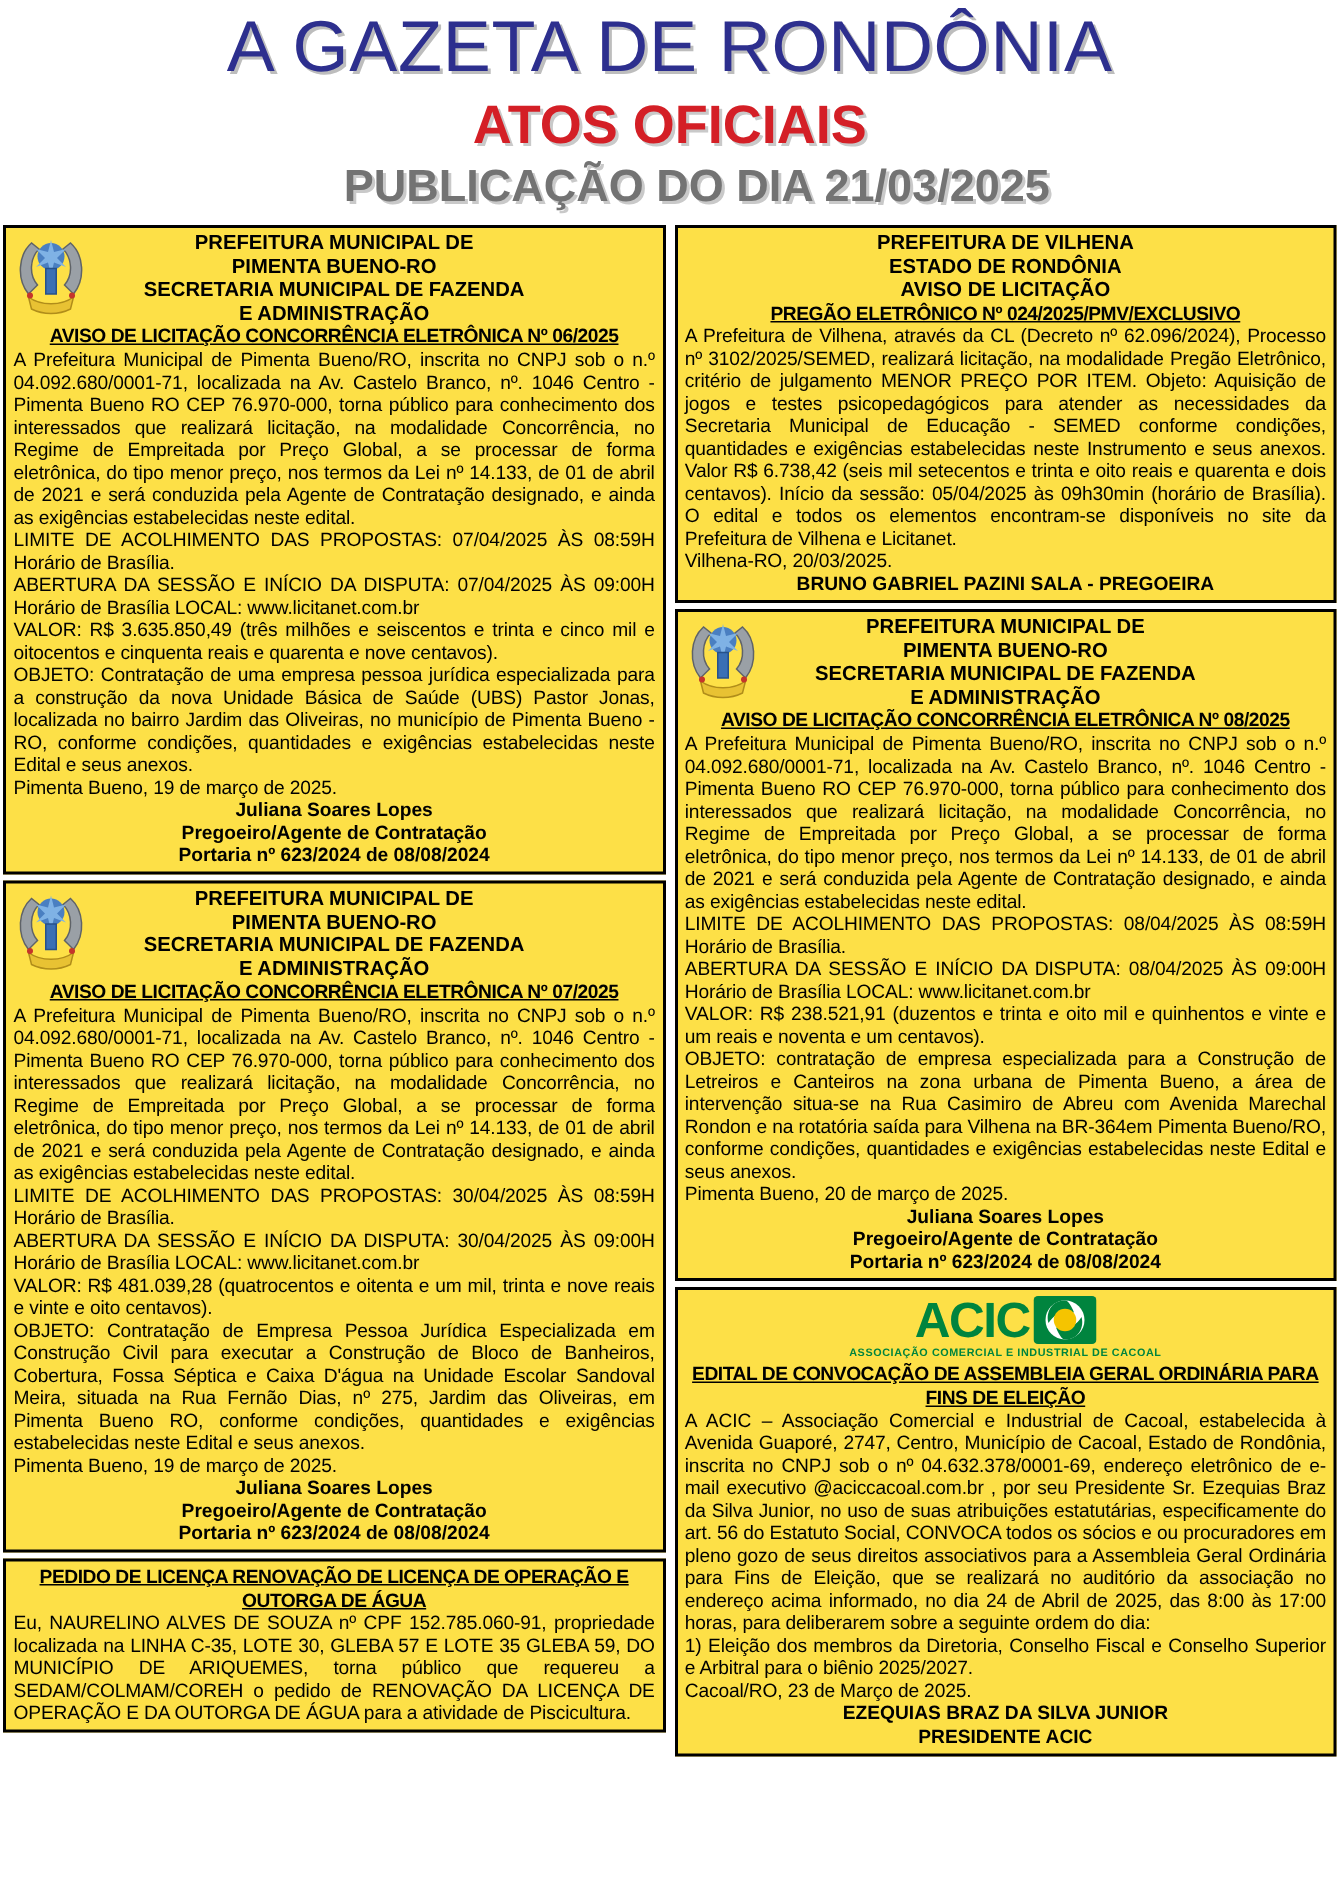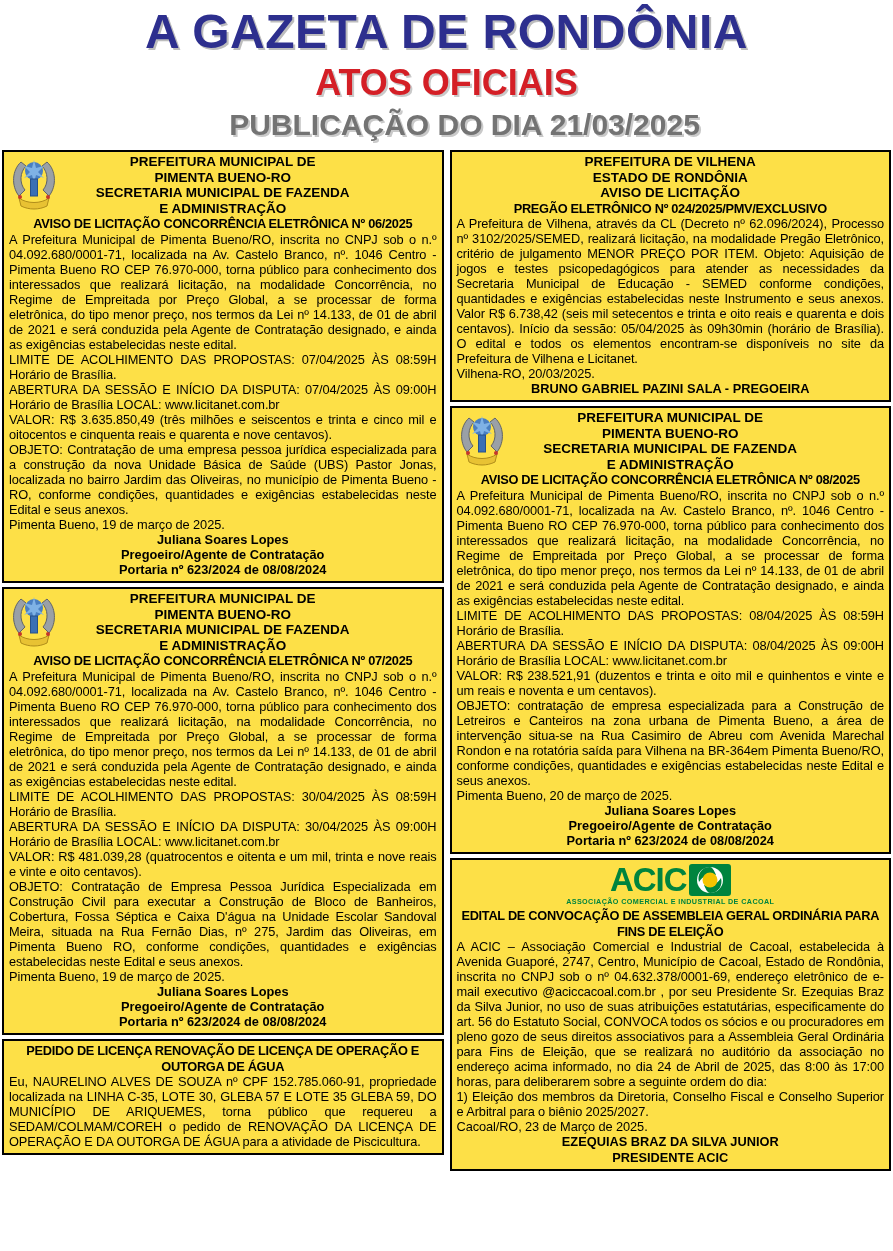--- a/index.html
+++ b/index.html
@@ -4,39 +4,39 @@
 <style>
   html,body{margin:0;padding:0;}
   body{
     width:893px;height:1251px;overflow:hidden;background:#fff;color:#000;
     font-family:"Liberation Sans",sans-serif;
     -webkit-font-smoothing:antialiased;
   }
   
   .masthead{text-align:center;padding-top:8px;line-height:1;}
   .masthead .title{
-    font-size:48px;font-weight:bold;color:#2d2f8e;letter-spacing:0.5px;
+    font-size:48px;font-weight:normal;color:#2d2f8e;letter-spacing:0.5px;
     text-shadow:2px 2px 0 #bdbdbd;
   }
   .masthead .subtitle{
     font-size:36px;font-weight:bold;color:#d41f26;margin-top:9px;
     text-shadow:2px 2px 0 #c9c9c9;
   }
   .masthead .dateline{
     font-size:30px;font-weight:bold;color:#737373;margin-top:9px;
     text-shadow:2px 2px 0 #c9c9c9;
     margin-left:36px;
   }
   
   .columns{display:flex;gap:6px;padding:0 2px;margin-top:10px;align-items:flex-start;}
   .col{flex:1;min-width:0;}
   .box{border:2px solid #000;margin-bottom:4px;padding:2px 5px 4px;position:relative;background:#fde047;}
   .crest{position:absolute;left:5px;top:4px;width:50px;height:54px;}
   .hline{text-align:center;font-weight:bold;font-size:13.5px;line-height:15.5px;}
-  .btitle{text-align:center;font-weight:bold;font-size:12.8px;line-height:15.5px;letter-spacing:-0.3px;}
+  .btitle{text-align:center;font-weight:bold;font-size:12.8px;line-height:15.5px;letter-spacing:-0.3px;text-decoration:underline;}
   .p{font-size:12.8px;line-height:15px;text-align:justify;letter-spacing:-0.1px;}
   .sig{text-align:center;font-weight:bold;font-size:12.8px;line-height:15.2px;}
   
   .acic-logo{text-align:center;padding:1px 0 2px;}
   .acic-row{display:inline-flex;align-items:center;justify-content:center;line-height:1;}
   .acic-text{font-size:33px;font-weight:bold;color:#00843e;letter-spacing:-1px;}
   .acic-emblem{width:42px;height:32px;margin-left:2px;}
   .acic-tag{font-size:7.2px;font-weight:bold;color:#00843e;letter-spacing:0.4px;margin-top:1px;}
 </style>
 </head>

